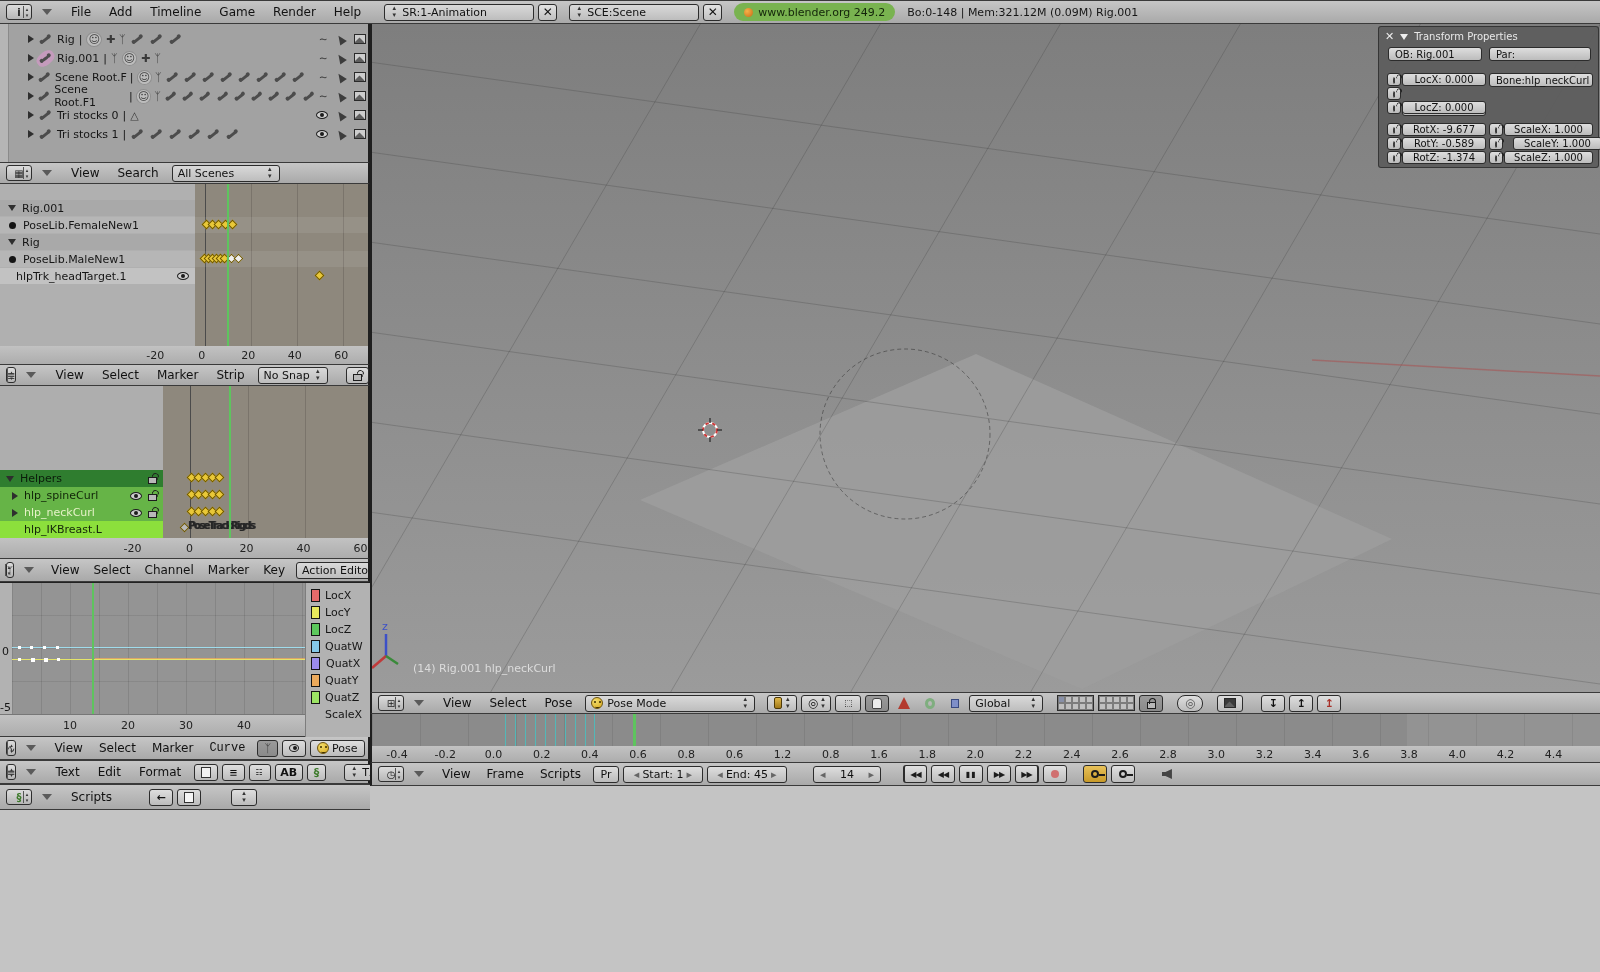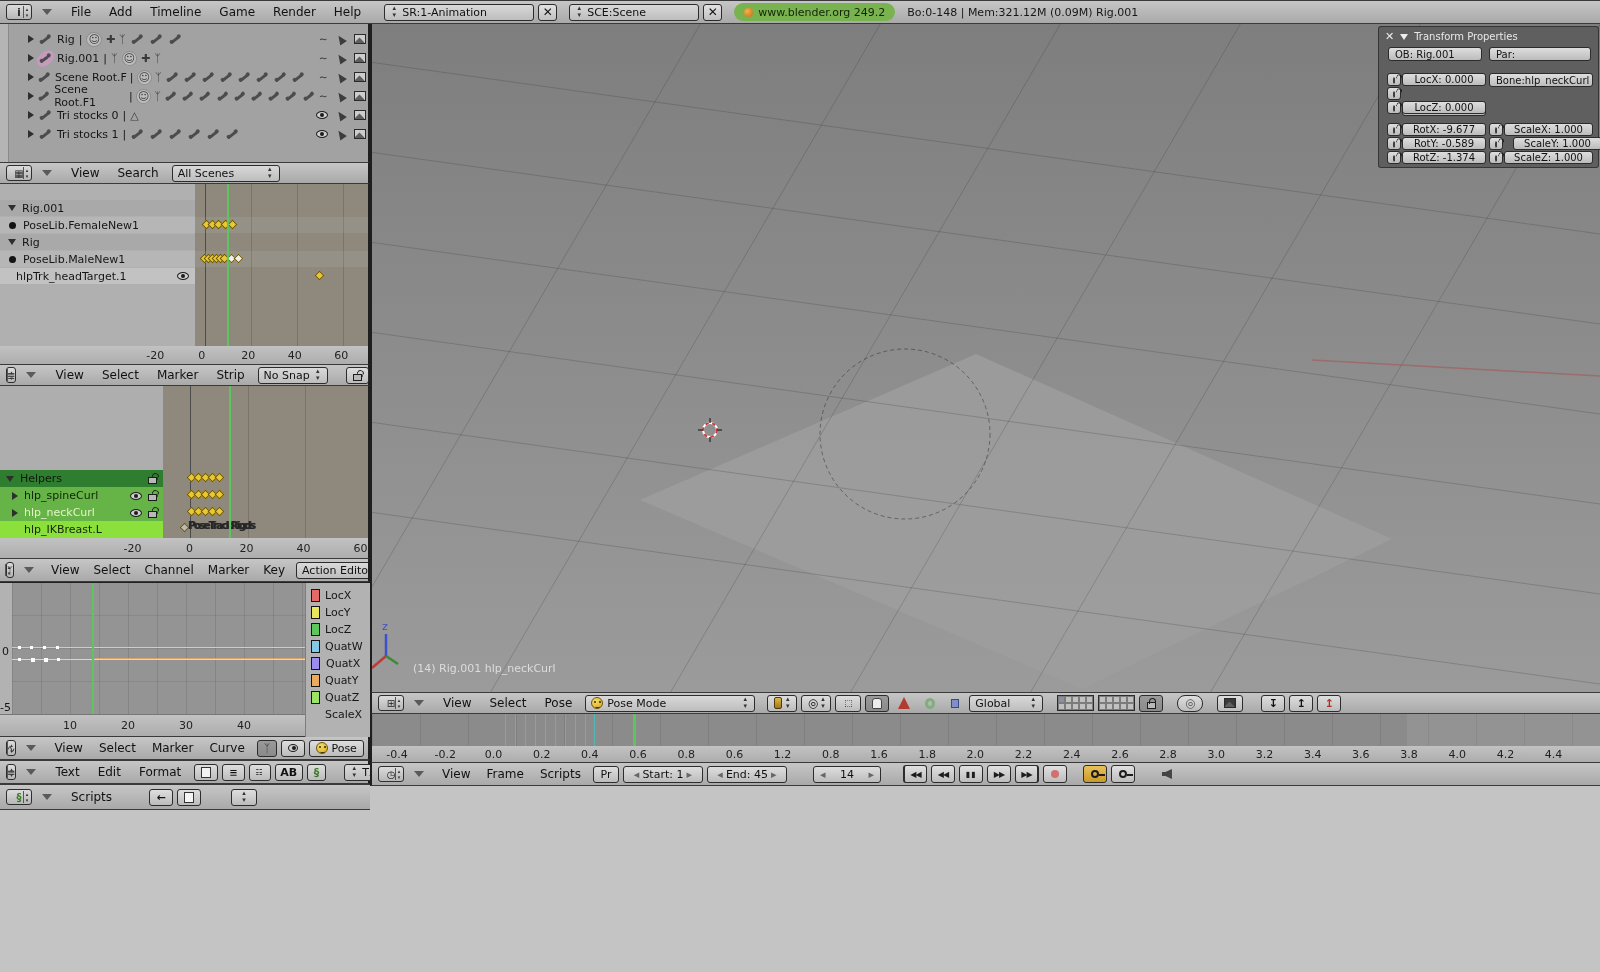--- a/index.html
+++ b/index.html
@@ -469,21 +469,21 @@
   </div>
 
 <div class="hbar" style="top:736px; height:24px; width:370px; border-right:2px solid #1f1f1f;">
   <span class="wicon">∿<span class="st2">▴<br>▾</span></span>
   <span class="coll"></span>
   <span class="menulist">
 
   <span class="menu" style="padding:0 8px;">View</span>
       <span class="menu" style="padding:0 8px;">Select</span>
       <span class="menu" style="padding:0 8px;">Marker</span>
-      <span class="menu" style="padding:0 8px;">Curve</span>
+      <span class="menu" style="padding:0 8px;font-family:Liberation Mono, monospace;">Curve</span>
     </span>
   <span class="btn pressed" style="width:22px;">
       <span class="glyph">ᛉ</span>
     </span>
   <span class="btn" style="width:24px;">
       <span class="eye"></span>
     </span>
   <span class="btn" style="width:66px;justify-content:flex-start;">
     <span class="smiley"></span>
     <span>Pose</span>

